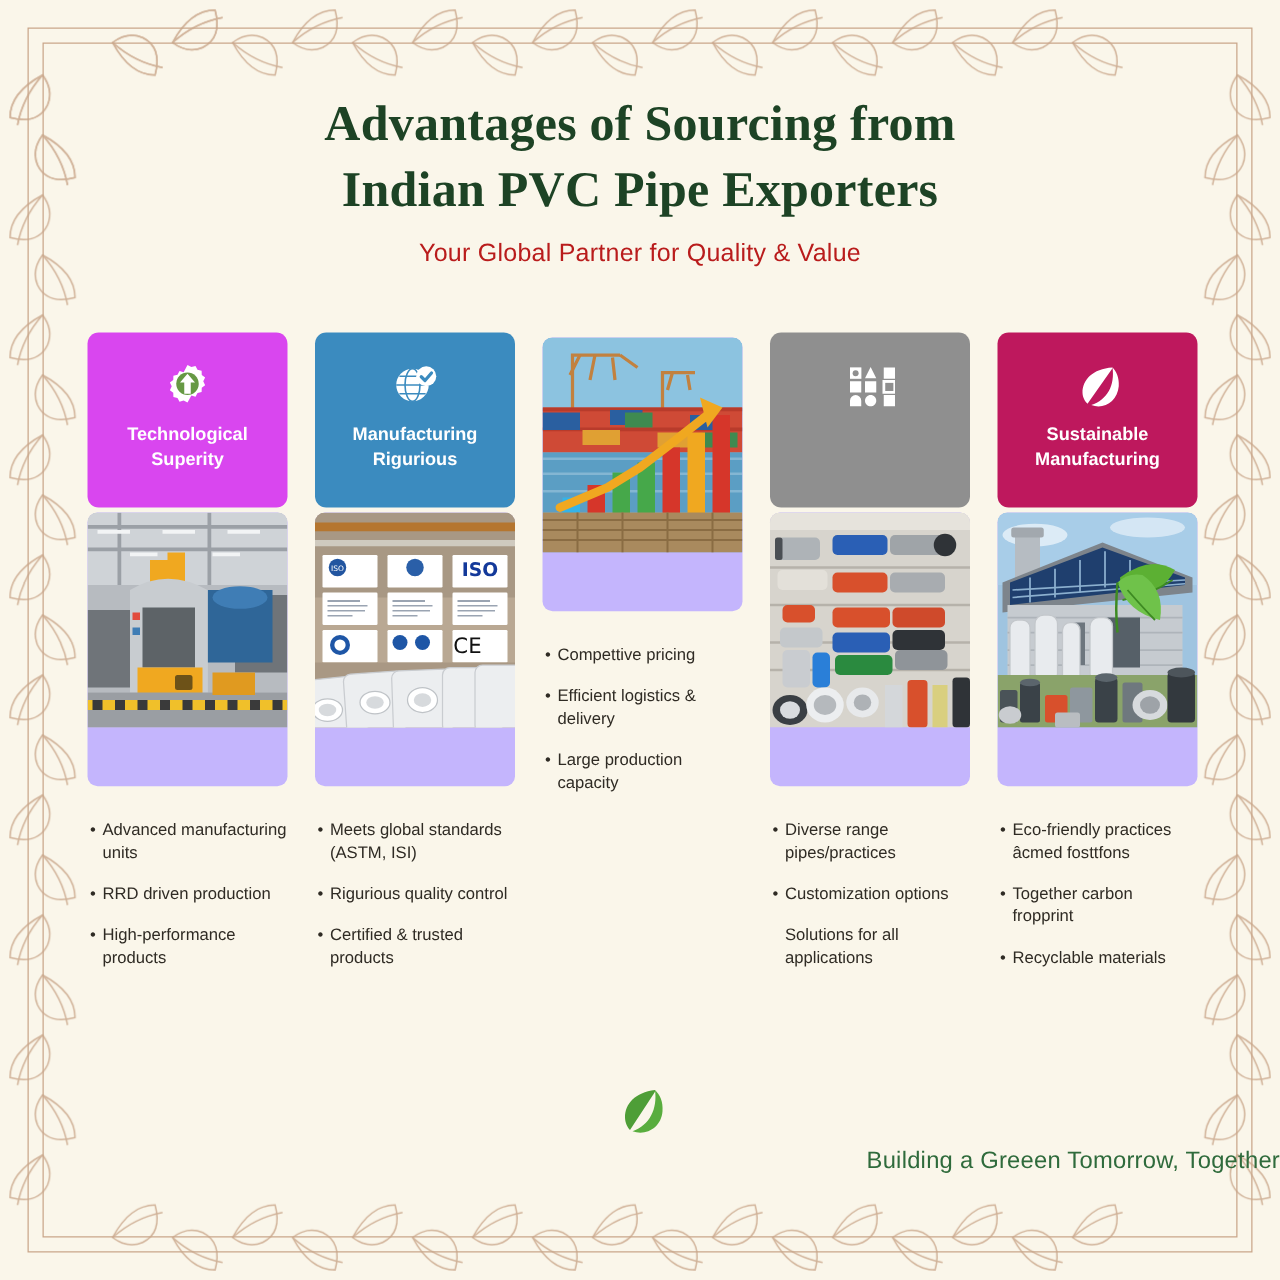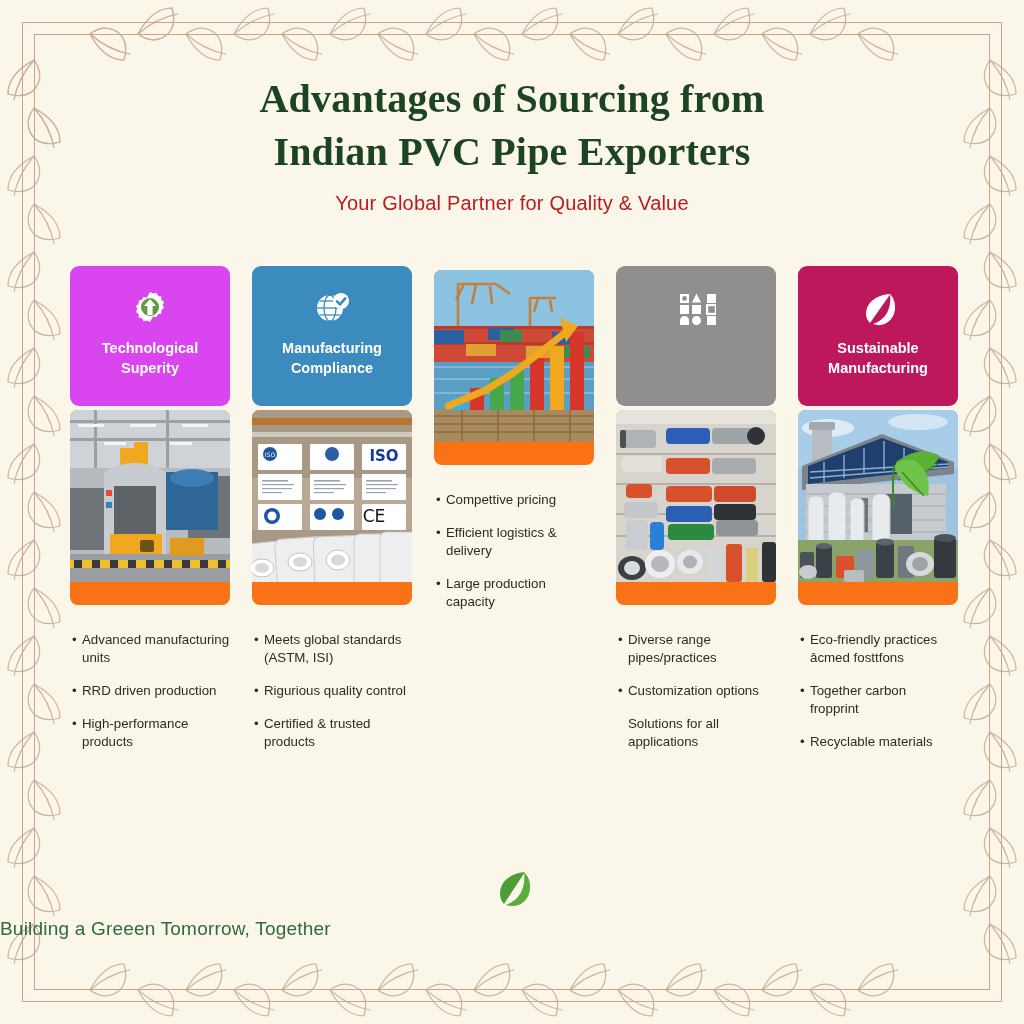--- a/index.html
+++ b/index.html
@@ -88,25 +88,25 @@
     font-weight: bold;
     line-height: 20px;
     text-align: center;
     padding: 0 6px;
     color: #ffffff;
   }
 
   
   .photo {
     margin-top: 4px;
-    width: 160px; height: 195px;
+    width: 160px; height: 219px;
     border-radius: 8px;
     overflow: hidden;
     position: relative;
-    background: #f97316;
+    background: #c4b5fd;
   }
   .photo svg { display: block; width: 160px; height: 172px; }
 
   
   .bullets {
     margin-top: 26px;
     padding-left: 2px;
   }
   .bullet {
     display: flex;
@@ -121,21 +121,21 @@
     color: #2f2b24;
   }
   .bullet.nodot .dot { visibility: hidden; }
   .bullet .txt { flex: 1 1 auto; }
 
   
   .footer {
     position: absolute;
     left: 0; top: 868px;
     width: 1024px;
-    text-align: left;
+    text-align: right;
   }
   .footer-icon { height: 46px; }
   .footer-icon svg { display: block; margin: 0 auto; }
   .footer-text {
     margin-top: 4px;
     font-size: 19px;
     color: #2f6b3c;
     letter-spacing: .2px;
   }
 </style>
@@ -345,21 +345,21 @@
               <line x1="5" y1="19" x2="31" y2="19"></line>
               <line x1="7.5" y1="12" x2="28.5" y2="12"></line>
               <line x1="7.5" y1="26" x2="28.5" y2="26"></line>
             </g>
             <circle cx="29" cy="12" r="8" fill="#ffffff"></circle>
             <path d="M25 12.4l3 3 5.2-6" stroke="#3b8bbf" stroke-width="2.6" fill="none" stroke-linecap="round" stroke-linejoin="round"></path>
           </svg>
         </div>
         <div class="cat-label">
           <span>Manufacturing</span><br>
-          <span>Compliance</span>
+          <span>Rigurious</span>
         </div>
       </div>
       <div class="photo">
         <svg viewBox="0 0 160 172" preserveAspectRatio="none">
           <rect width="160" height="172" fill="#b9a893"></rect>
           <rect width="160" height="68" fill="#a89884"></rect>
           <rect x="0" y="8" width="160" height="7" fill="#b5762f"></rect>
           <rect x="0" y="22" width="160" height="5" fill="#cfcabf"></rect>
           <g fill="#ffffff">
             <rect x="6" y="34" width="44" height="26" rx="1"></rect>

